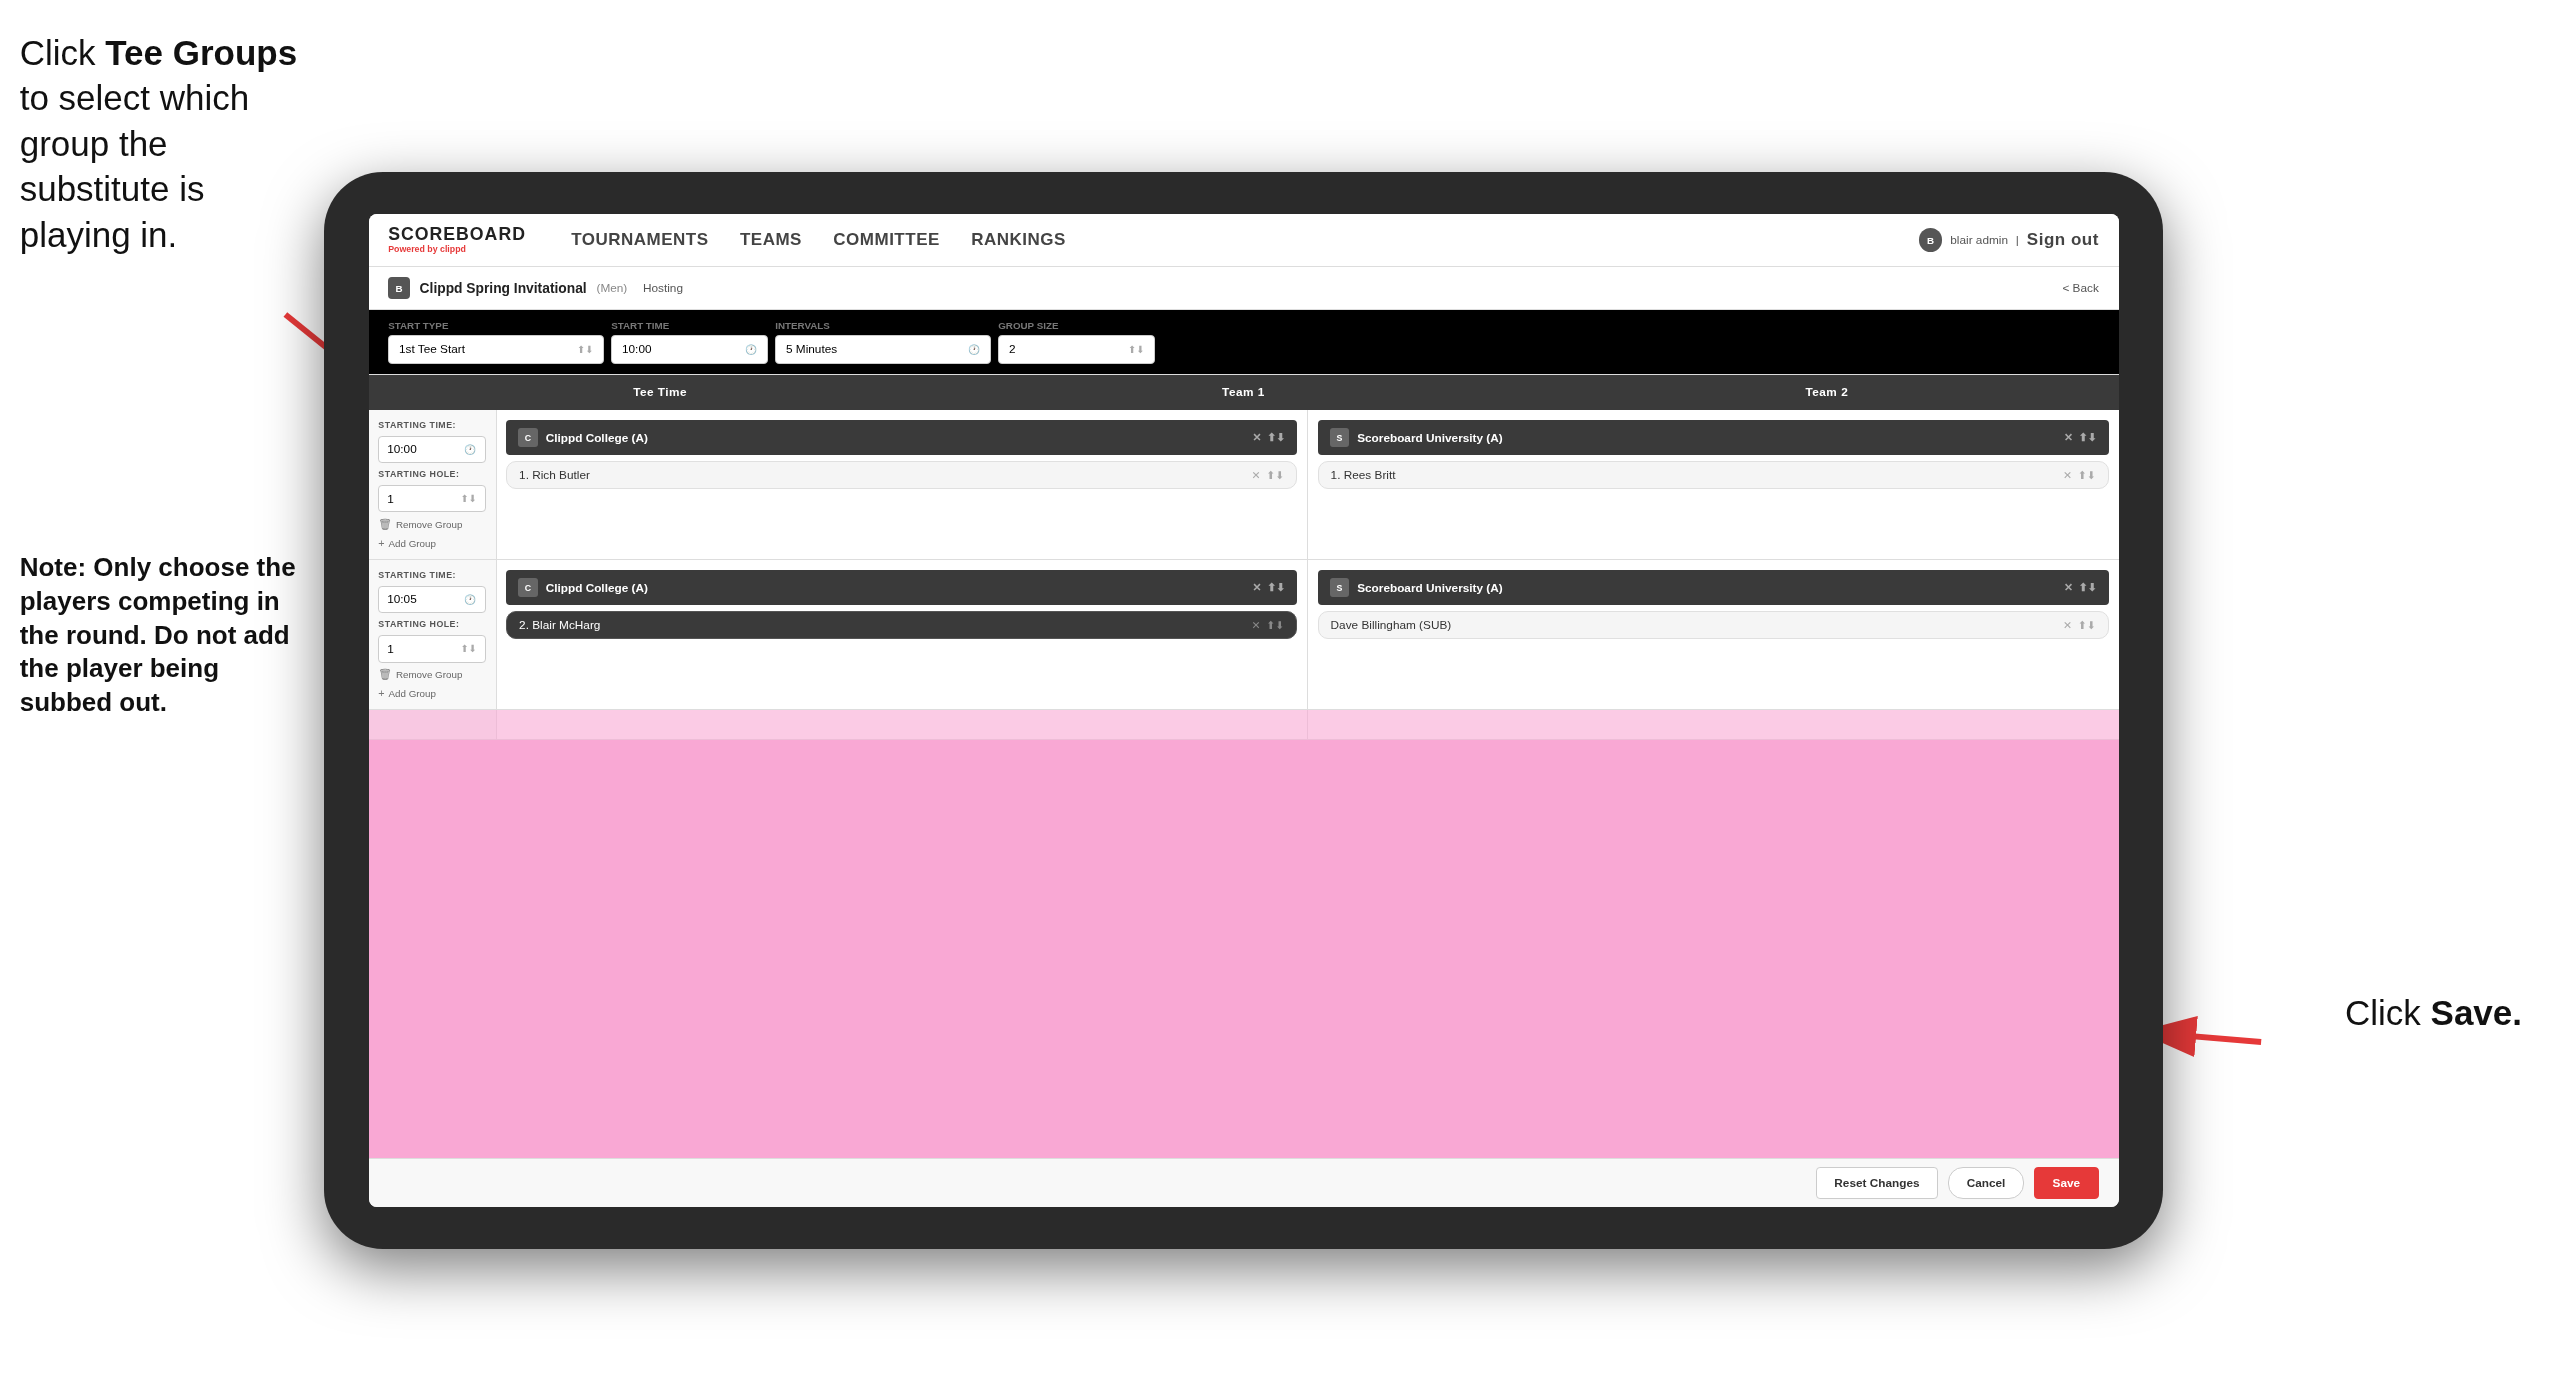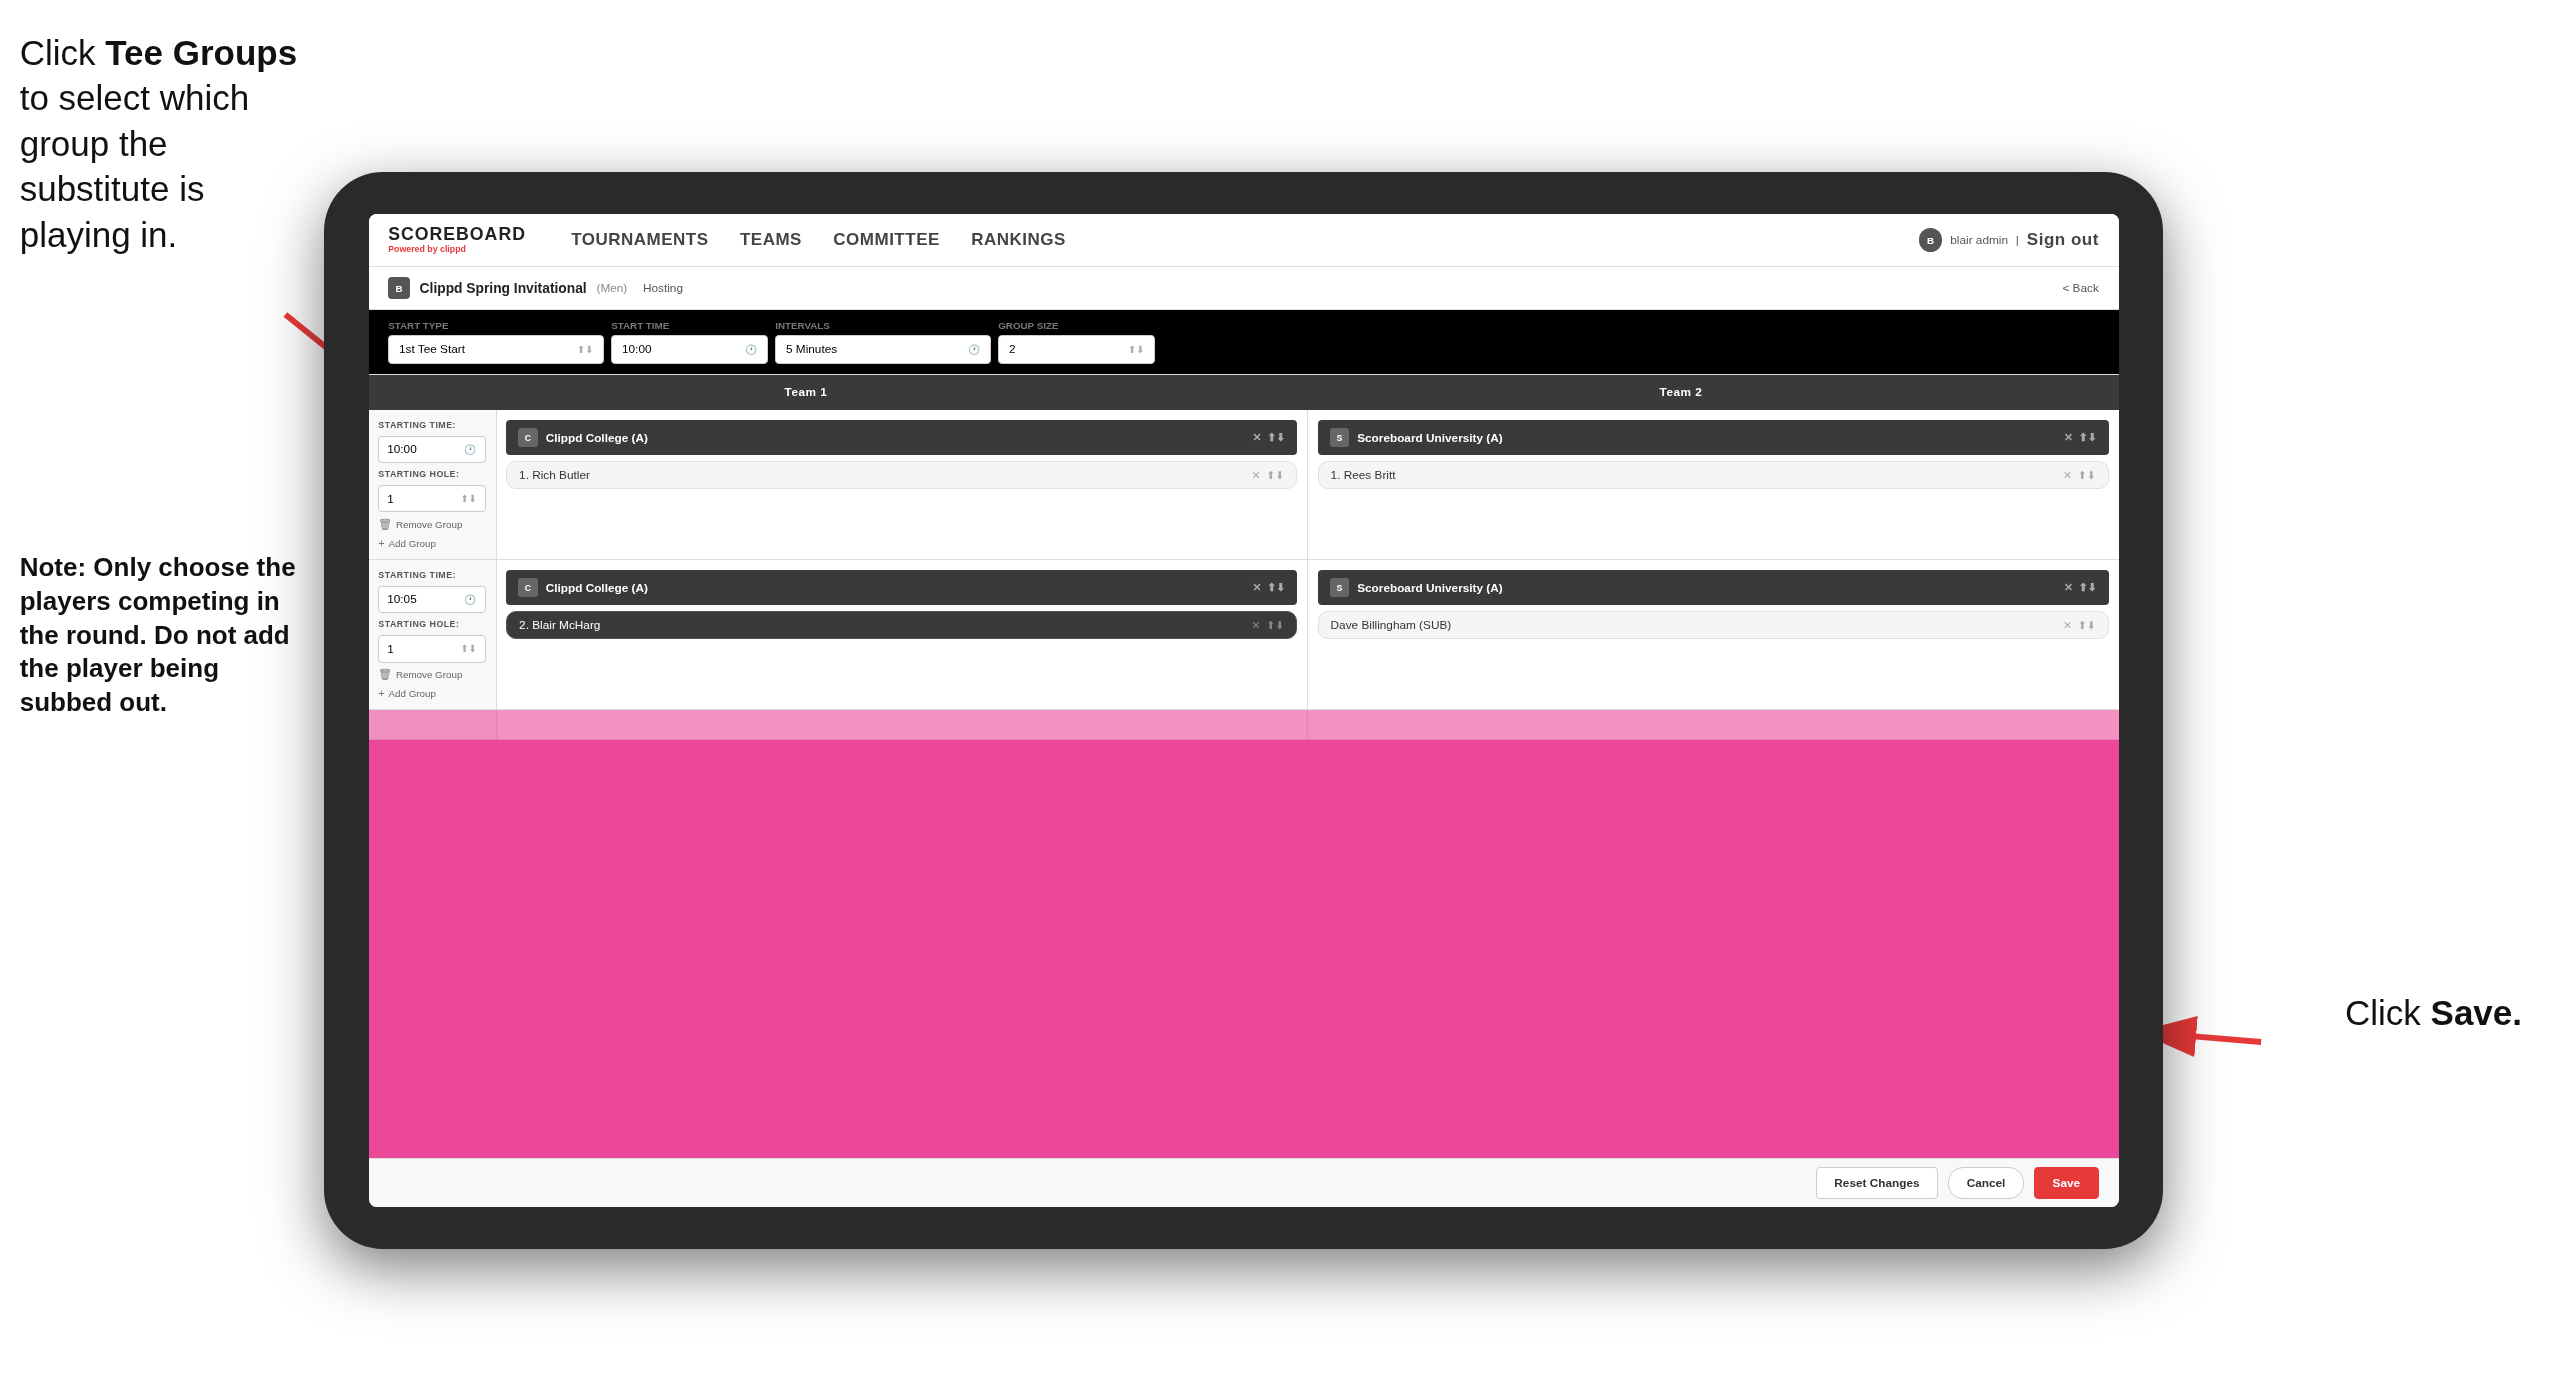--- a/index.html
+++ b/index.html
@@ -258,21 +258,21 @@
     }
     .table-header-cell-fixed {
       width: 128px;
       flex-shrink: 0;
     }
 
     
     .main-content {
       flex: 1;
       overflow-y: auto;
-      background: #ec4899;
+      background: #f9a8d4;
       display: flex;
       flex-direction: column;
     }
 
     
     .group-row {
       display: flex;
       border-bottom: 1px solid #ddd;
       min-height: 118px;
     }
@@ -527,20 +527,21 @@
       <div class="form-group">
         <div class="form-label">Group Size</div>
         <div class="form-control">
           <span>2</span>
           <span class="spinner-arrows">⬆⬇</span>
         </div>
       </div>
     </div>
 
     <div class="table-header">
+      <div class="table-header-cell table-header-cell-fixed">Tee Time</div>
       <div class="table-header-cell">Team 1</div>
       <div class="table-header-cell">Team 2</div>
     </div>
 
     <div class="main-content">
 
       <div class="group-row">
         <div class="group-left">
           <div class="group-left-label">STARTING TIME:</div>
           <div class="group-left-input">

